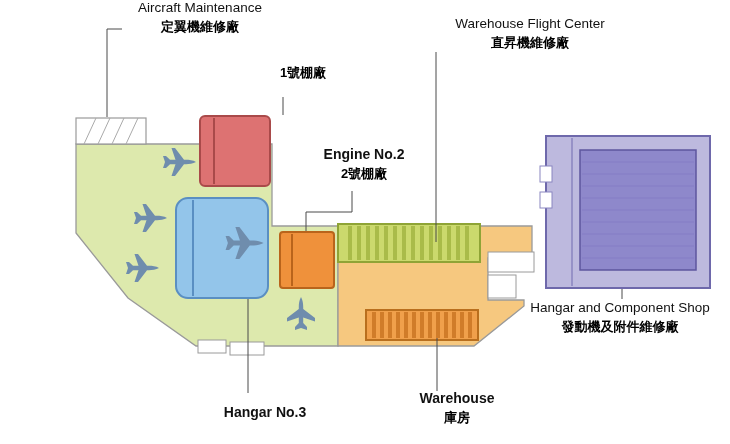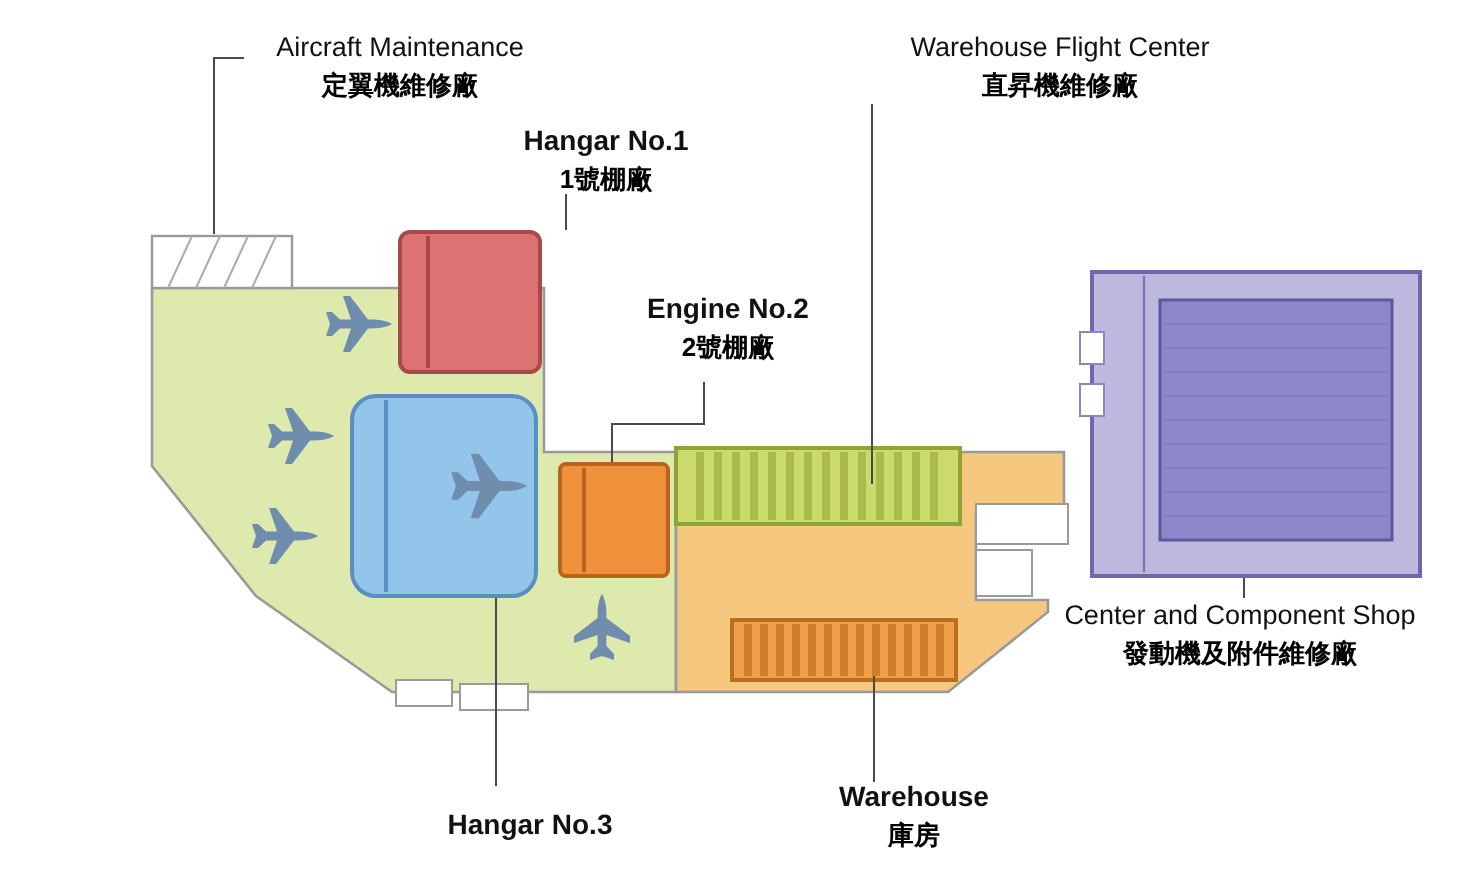--- a/index.html
+++ b/index.html
@@ -72,42 +72,41 @@
 
     <polyline points="122,29 107,29 107,117" fill="none" stroke="#4a4a4a" stroke-width="1"></polyline>
     <line x1="283" y1="97" x2="283" y2="115" stroke="#4a4a4a" stroke-width="1"></line>
     <polyline points="352,191 352,212 306,212 306,231" fill="none" stroke="#4a4a4a" stroke-width="1"></polyline>
     <line x1="436" y1="52" x2="436" y2="242" stroke="#4a4a4a" stroke-width="1"></line>
     <line x1="622" y1="289" x2="622" y2="299" stroke="#4a4a4a" stroke-width="1"></line>
     <line x1="248" y1="393" x2="248" y2="299" stroke="#4a4a4a" stroke-width="1"></line>
     <line x1="437" y1="391" x2="437" y2="338" stroke="#4a4a4a" stroke-width="1"></line>
   </svg>
 
-  <div class="label" style="left:118px; top:16px; width:164px;">
+  <div class="label" style="left:118px; top:0; width:164px;">
     <div class="en">Aircraft Maintenance</div>
     <div class="zh">定翼機維修廠</div>
   </div>
 
   <div class="label bold" style="left:250px; top:62px; width:106px;">
-    <div class="en">Hangar No.1</div>
     <div class="zh">1號棚廠</div>
   </div>
 
   <div class="label bold" style="left:312px; top:146px; width:104px;">
     <div class="en">Engine No.2</div>
     <div class="zh">2號棚廠</div>
   </div>
 
   <div class="label" style="left:446px; top:16px; width:168px;">
     <div class="en">Warehouse Flight Center</div>
     <div class="zh">直昇機維修廠</div>
   </div>
 
   <div class="label" style="left:512px; top:300px; width:216px;">
-    <div class="en">Center and Component Shop</div>
+    <div class="en">Hangar and Component Shop</div>
     <div class="zh">發動機及附件維修廠</div>
   </div>
 
   <div class="label bold" style="left:214px; top:392px; width:102px;margin-top:12px;">
     <div class="en">Hangar No.3</div>
   </div>
 
   <div class="label bold" style="left:406px; top:390px; width:102px;">
     <div class="en">Warehouse</div>
     <div class="zh">庫房</div>

